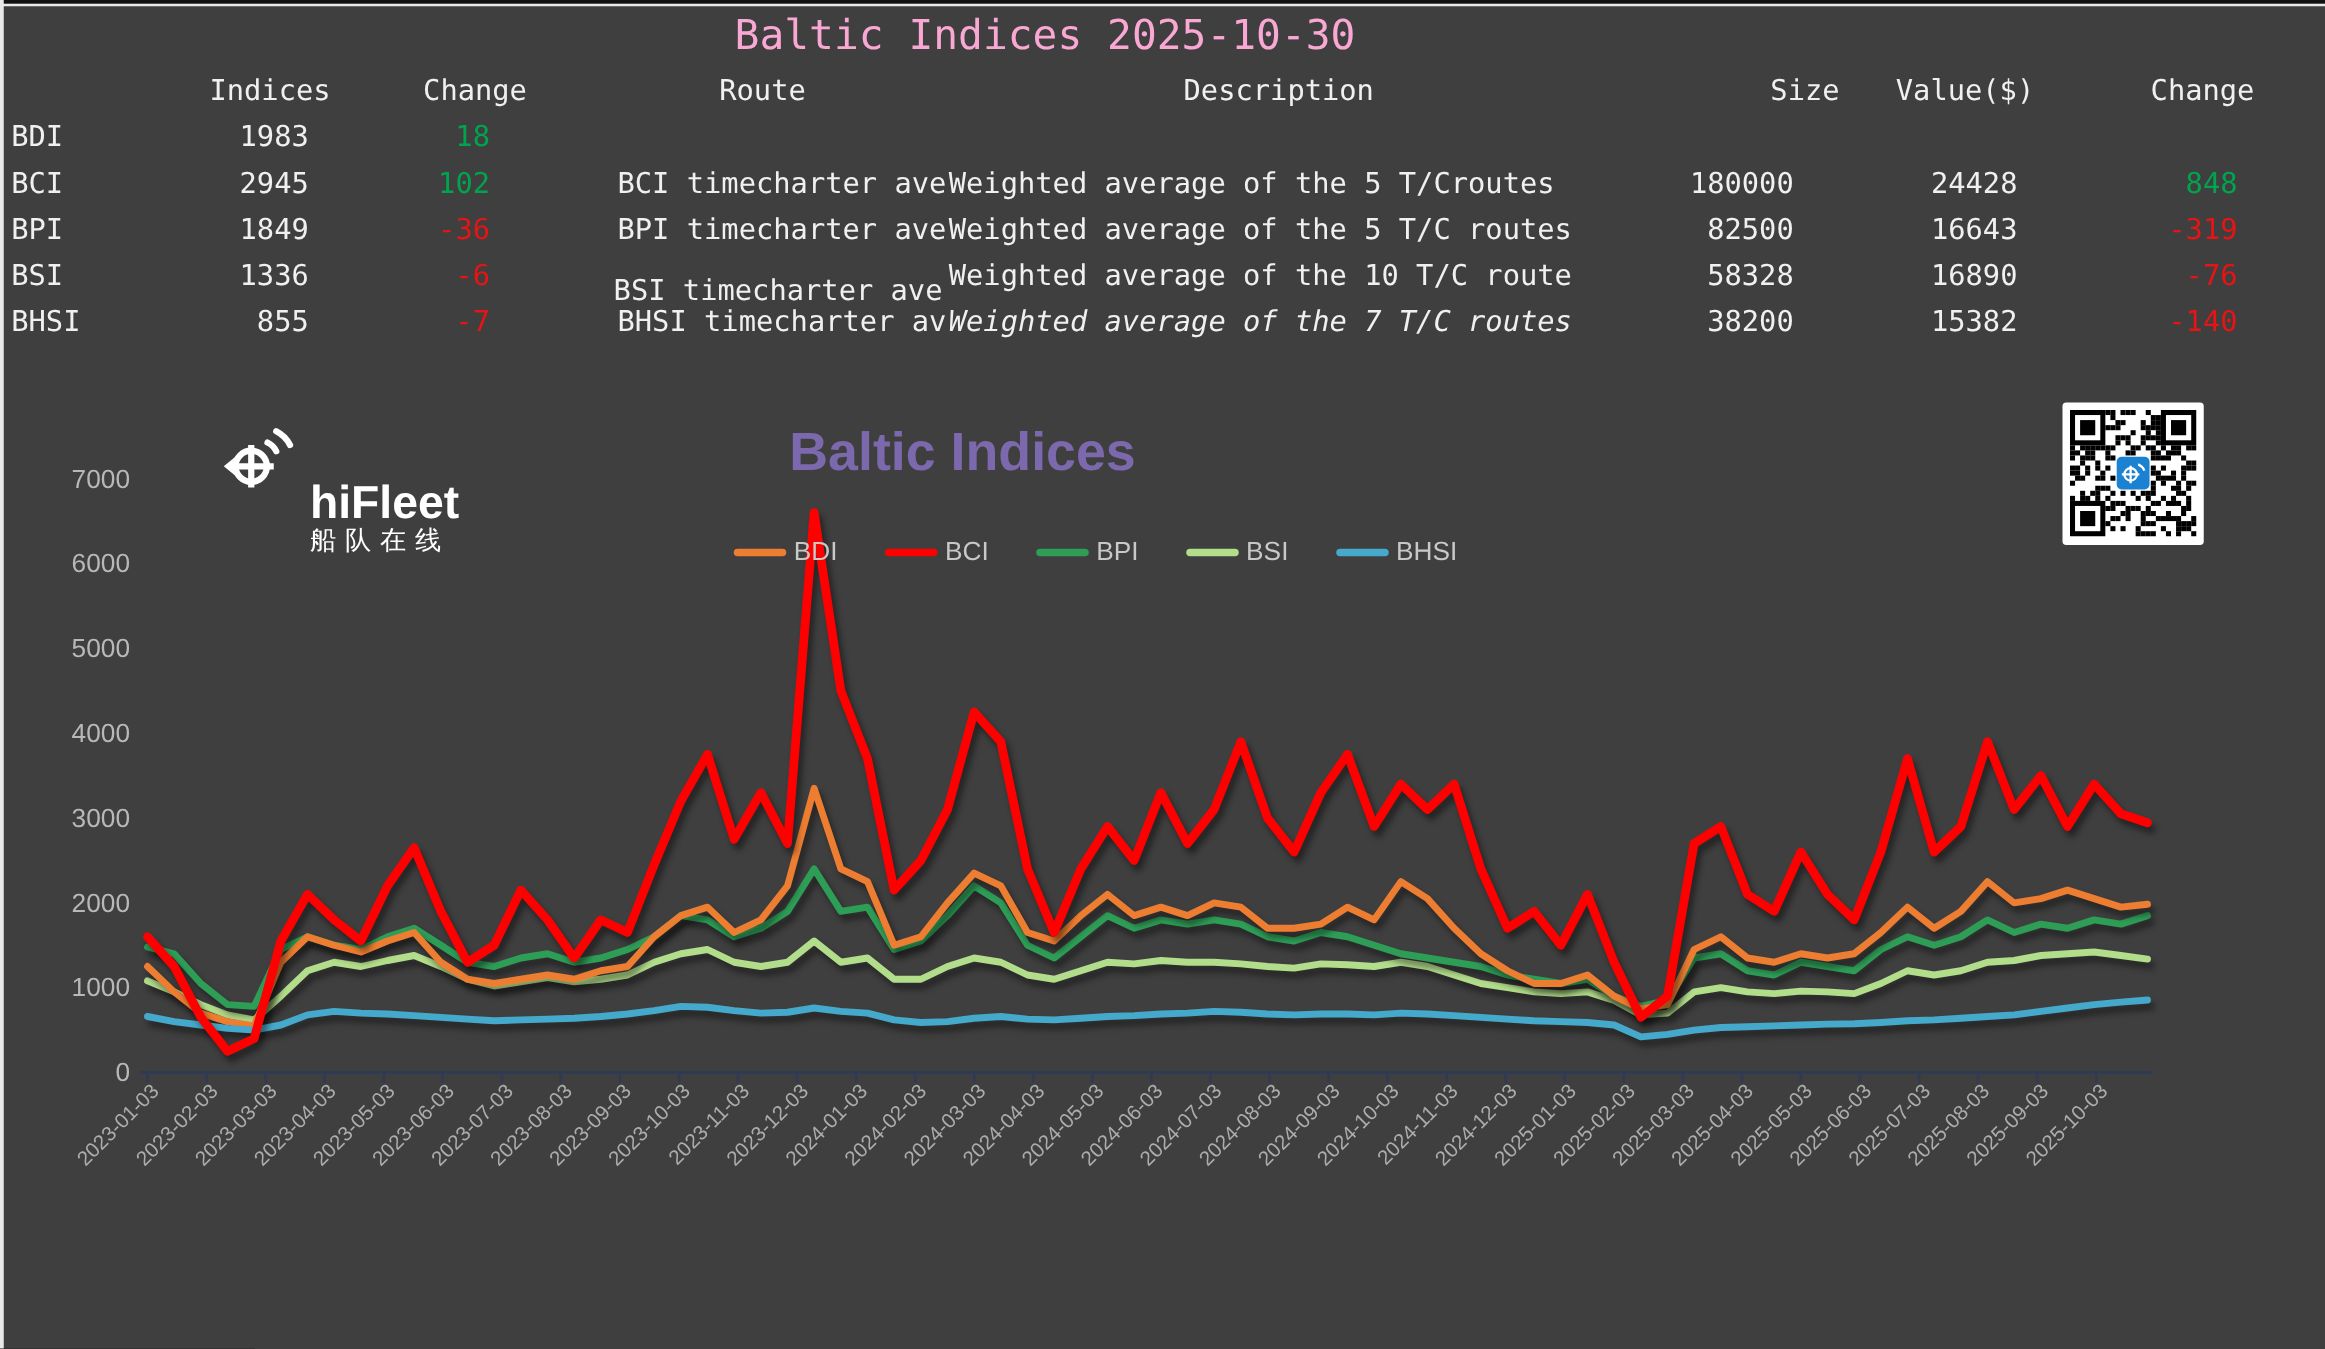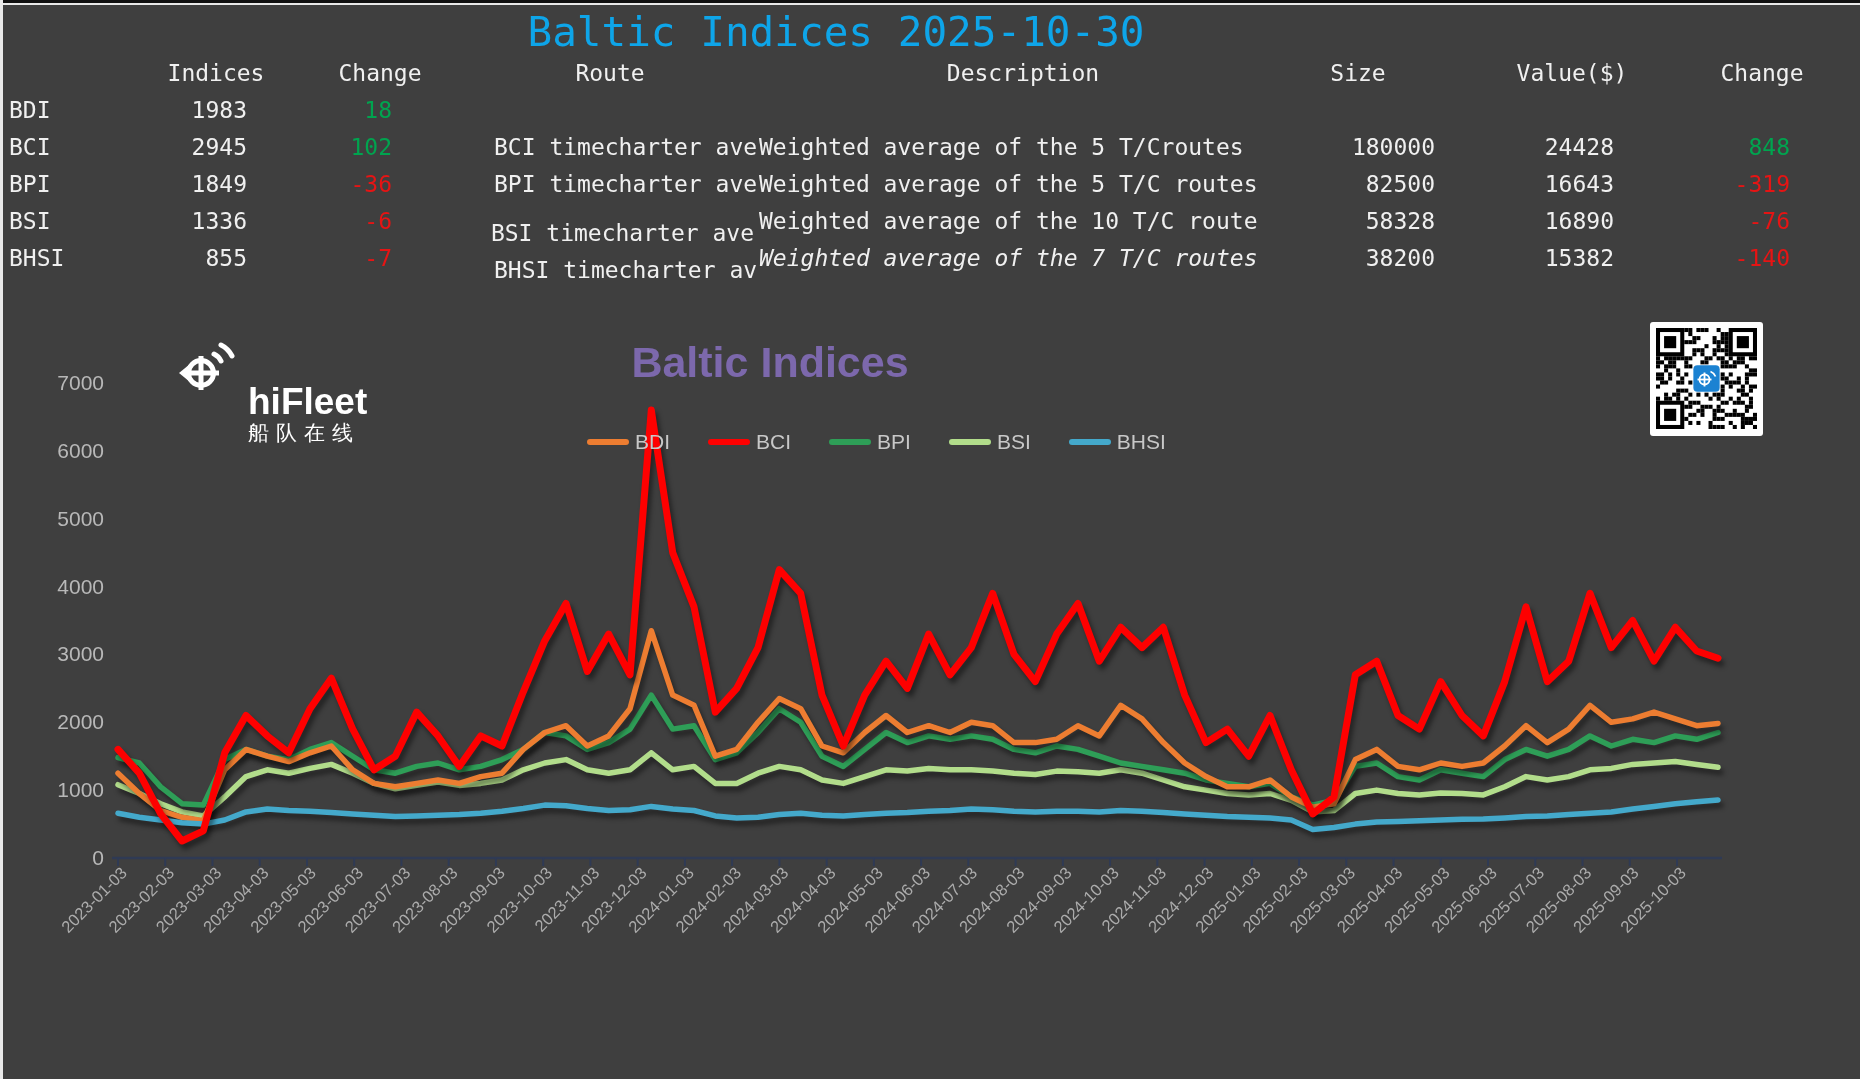--- a/index.html
+++ b/index.html
@@ -7,21 +7,21 @@
     position:relative; width:1860px; height:1079px; overflow:hidden;
     background:#3F3F3F;
     font-family:"DejaVu Sans Mono", monospace;
   }
   .edge-top-black{position:absolute;left:0;top:0;width:100%;height:3px;background:#111;}
   .edge-top-white{position:absolute;left:0;top:3px;width:100%;height:2px;background:#E9E9E9;}
   .edge-left-white{position:absolute;left:0;top:0;width:3px;height:100%;background:#E9E9E9;}
 
   .doc-title{
     position:absolute; top:8px; left:836px; transform:translateX(-50%);
-    font-size:41px; color:#0ea5e9; white-space:nowrap; letter-spacing:0px;
+    font-size:33px; color:#f9a8d4; white-space:nowrap; letter-spacing:0px;
   }
   .thead-cell{
     position:absolute; top:60px; width:240px; text-align:center;
     font-size:23px; color:#F0F0F0; white-space:nowrap;
   }
   .trow-cell{
     position:absolute; height:26px; line-height:26px; font-size:23px;
     color:#F0F0F0; white-space:nowrap; overflow:visible;
   }
   .trow-cell[data-dir="up"]{color:#00A44F;}
@@ -60,21 +60,21 @@
   <div class="edge-top-white"></div>
   <div class="edge-left-white"></div>
 
   <div class="doc-title">Baltic Indices 2025-10-30</div>
 
   <div id="table-header">
       <div class="thead-cell" style="left: 96px;">Indices</div>
       <div class="thead-cell" style="left: 260px;">Change</div>
       <div class="thead-cell" style="left: 490px;">Route</div>
       <div class="thead-cell" style="left: 903px;">Description</div>
-      <div class="thead-cell" style="left: 1238px;">Size</div>
+      <div class="thead-cell" style="left: 1324px;">Size</div>
       <div class="thead-cell" style="left: 1452px;">Value($)</div>
       <div class="thead-cell" style="left: 1642px;">Change</div>
     </div>
   <div id="table-rows">
       <div class="trow-cell" style="left: 9px; width: 150px; top: 97px; text-align: left;">BDI</div>
       <div class="trow-cell" style="left: 47px; width: 200px; top: 97px; text-align: right;">1983</div>
       <div class="trow-cell" data-dir="up" style="left: 192px; width: 200px; top: 97px; text-align: right;">18</div>
       <div class="trow-cell" style="left: 494px; width: 280px; top: 97px; text-align: left;"></div>
       <div class="trow-cell" style="left: 759px; width: 560px; top: 97px; text-align: left;"></div>
       <div class="trow-cell" style="left: 1235px; width: 200px; top: 97px; text-align: right;"></div>
@@ -100,21 +100,21 @@
       <div class="trow-cell" style="left: 47px; width: 200px; top: 208px; text-align: right;">1336</div>
       <div class="trow-cell" data-dir="down" style="left: 192px; width: 200px; top: 208px; text-align: right;">-6</div>
       <div class="trow-cell" style="left: 474px; width: 280px; top: 208px; text-align: right; margin-top: 12px;">BSI timecharter ave</div>
       <div class="trow-cell" style="left: 759px; width: 560px; top: 208px; text-align: left;">Weighted average of the 10 T/C route</div>
       <div class="trow-cell" style="left: 1235px; width: 200px; top: 208px; text-align: right;">58328</div>
       <div class="trow-cell" style="left: 1414px; width: 200px; top: 208px; text-align: right;">16890</div>
       <div class="trow-cell" data-dir="down" style="left: 1590px; width: 200px; top: 208px; text-align: right;">-76</div>
       <div class="trow-cell" style="left: 9px; width: 150px; top: 245px; text-align: left;">BHSI</div>
       <div class="trow-cell" style="left: 47px; width: 200px; top: 245px; text-align: right;">855</div>
       <div class="trow-cell" data-dir="down" style="left: 192px; width: 200px; top: 245px; text-align: right;">-7</div>
-      <div class="trow-cell" style="left: 494px; width: 280px; top: 245px; text-align: left; margin-top: 12px;">BHSI timecharter av</div>
+      <div class="trow-cell" style="left: 494px; width: 280px; top: 245px; text-align: left;">BHSI timecharter av</div>
       <div class="trow-cell" style="left: 759px; width: 560px; top: 245px; text-align: left; font-style: italic;">Weighted average of the 7 T/C routes</div>
       <div class="trow-cell" style="left: 1235px; width: 200px; top: 245px; text-align: right;">38200</div>
       <div class="trow-cell" style="left: 1414px; width: 200px; top: 245px; text-align: right;">15382</div>
       <div class="trow-cell" data-dir="down" style="left: 1590px; width: 200px; top: 245px; text-align: right;">-140</div>
     </div>
 
   <svg id="chart-svg" viewBox="0 0 1860 1079">
       <g>
         <text x="104" y="390" text-anchor="end" fill="#B8B8B8" font-size="21" font-family="Liberation Sans, sans-serif">7000</text>
         <text x="104" y="457.8571428571429" text-anchor="end" fill="#B8B8B8" font-size="21" font-family="Liberation Sans, sans-serif">6000</text>

